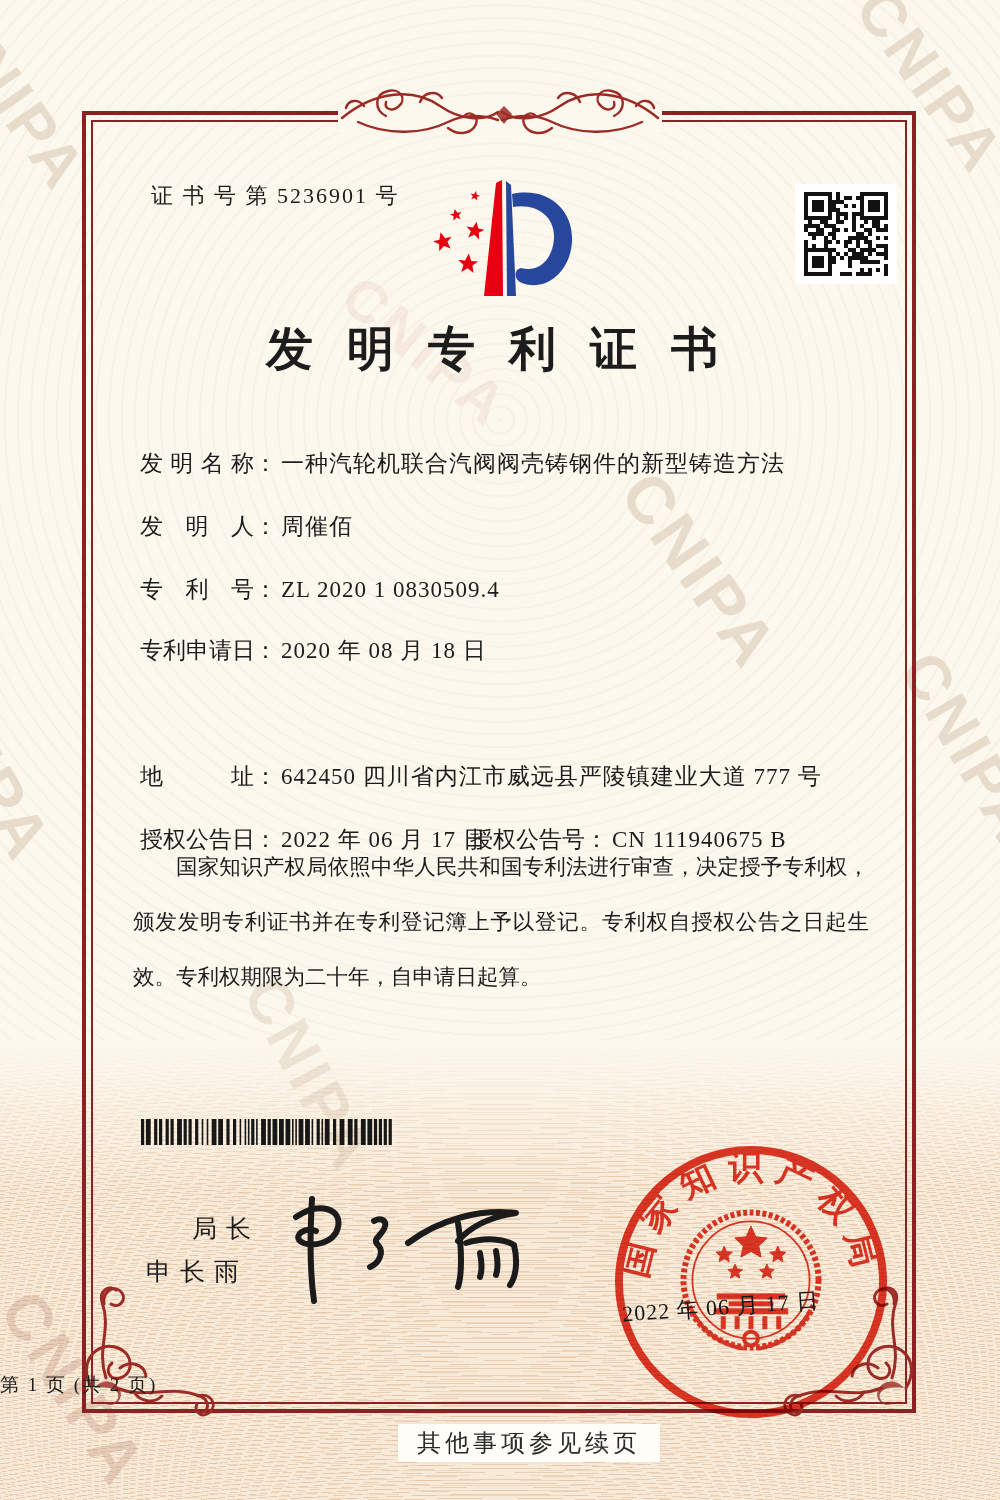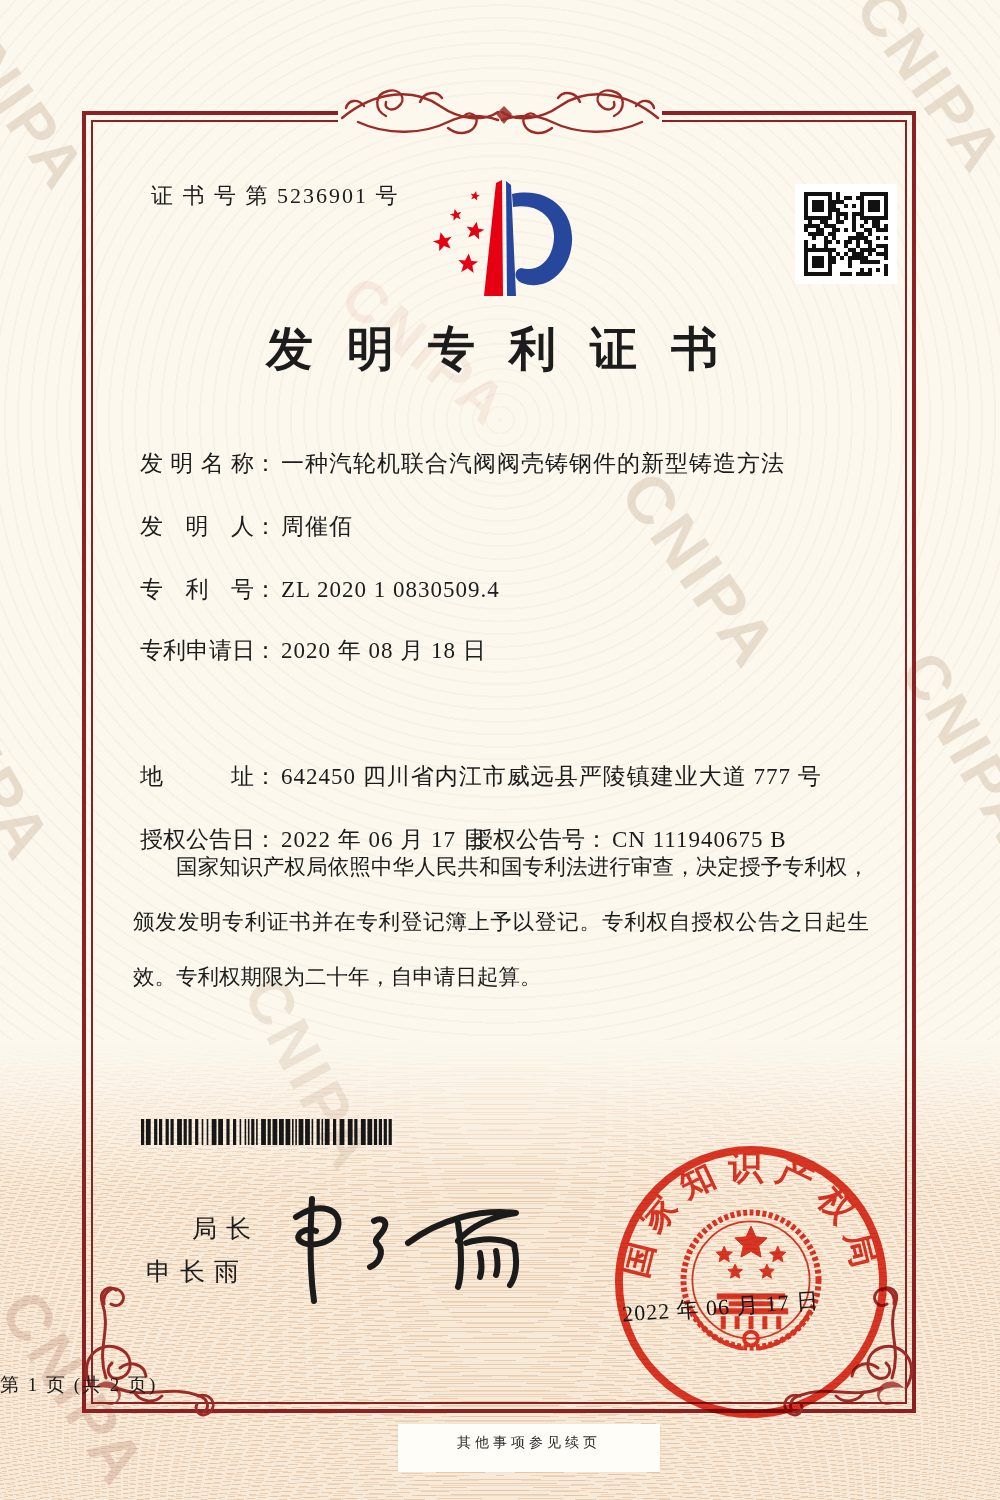--- a/index.html
+++ b/index.html
@@ -72,22 +72,22 @@
   .signature{position:absolute; left:290px; top:1183px; z-index:5;}
   
   .seal{position:absolute; left:612px; top:1143px; z-index:5; mix-blend-mode:multiply;}
   .seal-date{
     position:absolute; left:622px; top:1293px; width:185px; z-index:6;
     font-size:22px; letter-spacing:1px; transform:rotate(-4deg); color:#141414; white-space:nowrap;
   }
   
   .page-info{position:absolute; left:0; right:0; top:1372px; z-index:4; text-align:left; font-size:19px; letter-spacing:2px;}
   .cont-note{
-    position:absolute; left:398px; top:1424px; width:262px; height:48px; z-index:4;
-    background:#fffdf8; text-align:center; font-size:14px; letter-spacing:4px; line-height:38px; color:#2a2a2a;
+    position:absolute; left:398px; top:1424px; width:262px; height:38px; z-index:4;
+    background:#fffdf8; text-align:center; font-size:24px; letter-spacing:4px; line-height:38px; color:#2a2a2a;
     box-shadow:0 0 3px rgba(0,0,0,.06);
   }
 </style>
 </head>
 <body>
 
 <div class="page">
 
   <div class="texture"></div>
   <div class="texture-fade"></div>

